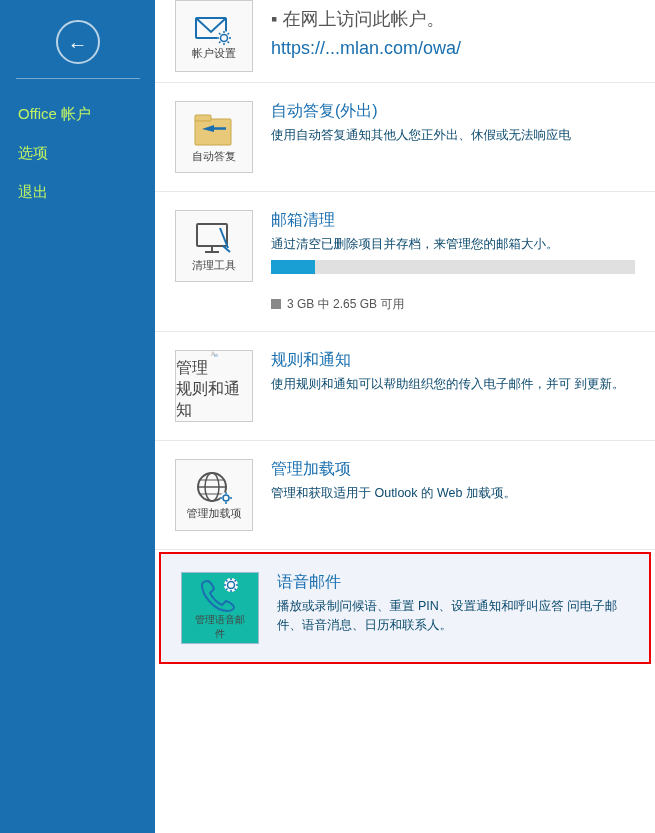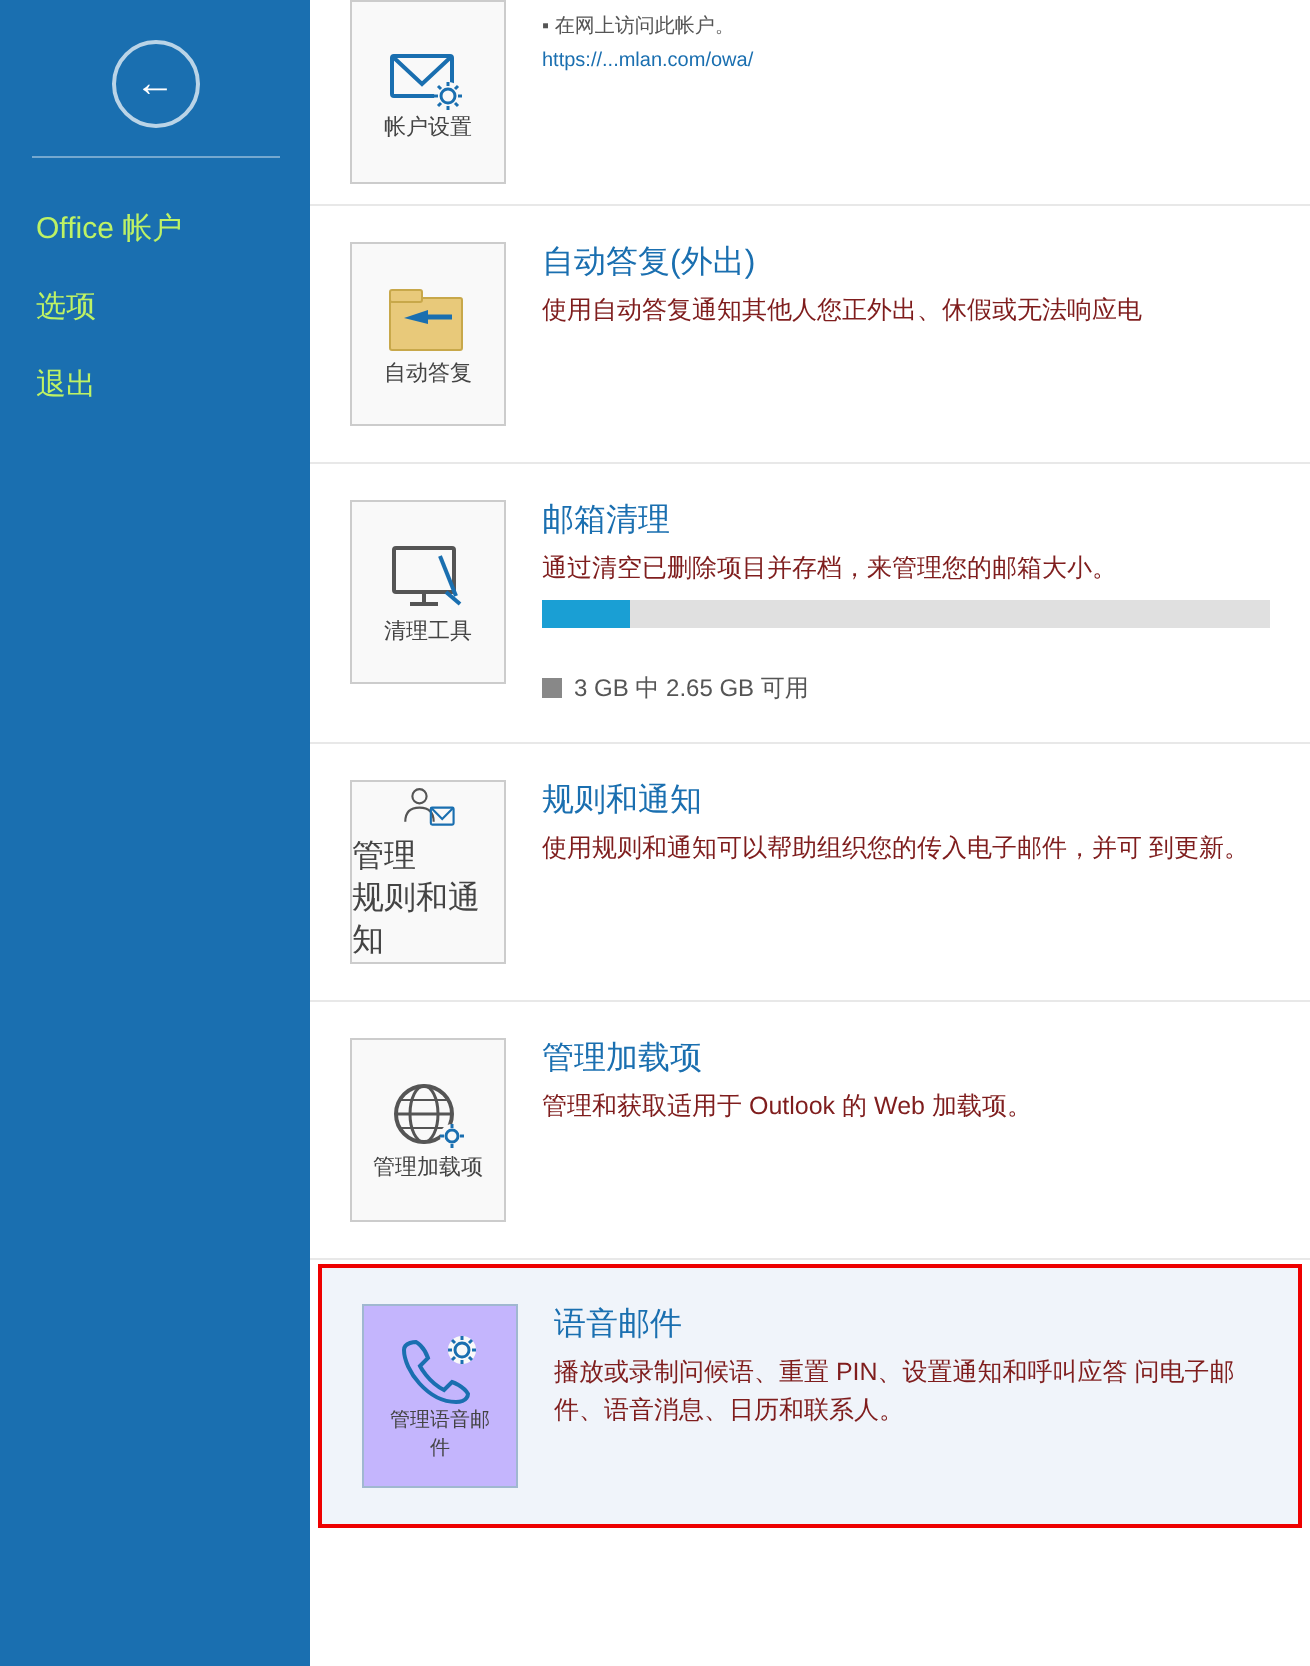--- a/index.html
+++ b/index.html
@@ -72,50 +72,50 @@
       position: relative;
     }
     .settings-item.highlighted {
       border: 2px solid #e00;
       background: #f0f4fa;
       margin: 2px 4px;
     }
 
     .item-icon-box {
       width: 78px;
-      height: 92px;
+      height: 72px;
       border: 1px solid #ccc;
       background: #f9f9f9;
       display: flex;
       flex-direction: column;
       align-items: center;
       justify-content: center;
       flex-shrink: 0;
       margin-right: 18px;
       font-size: 11px;
       color: #444;
       text-align: center;
     }
     .item-icon-box.highlighted-box {
-      background: #c4b5fd;
+      background: #14b8a6;
       border: 1px solid #a0b8d0;
     }
 
     .item-content {
       flex: 1;
     }
     .item-title {
       font-size: 16px;
       font-weight: 400;
       color: #1a6fb0;
       margin-bottom: 4px;
     }
     .item-desc {
       font-size: 12.5px;
-      color: #7f1d1d;
+      color: #0c4a6e;
       line-height: 1.5;
     }
 
     
     .top-partial {
       padding: 0 20px 10px 20px;
       display: flex;
       align-items: flex-start;
       border-bottom: 1px solid #e8e8e8;
     }
@@ -153,21 +153,21 @@
       height: 10px;
       background: #888;
       margin-right: 6px;
     }
 
     
     .svg-icon { display: block; }
 
     
     .partial-text {
-      font-size: 10px;
+      font-size: 18px;
       color: #555;
       line-height: 1.5;
       margin-top: 2px;
     }
     .partial-link {
       color: #1a6fb0;
       text-decoration: none;
     }
   </style>
 </head>

